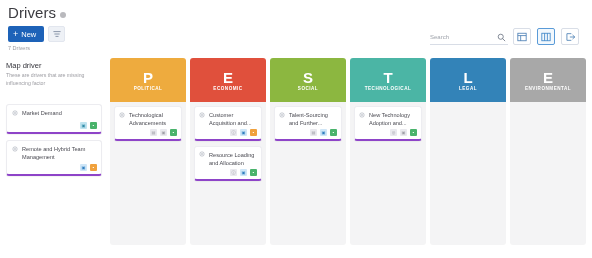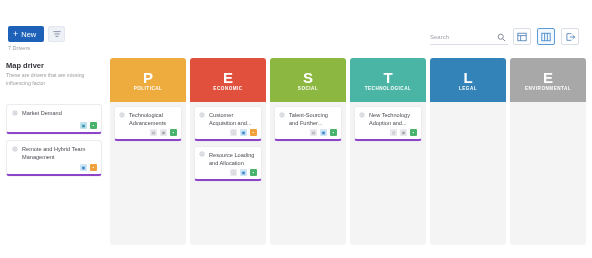--- a/index.html
+++ b/index.html
@@ -48,21 +48,21 @@
 
   .view-btns { position: absolute; left: 513px; top: 28px; display: flex; gap: 6px; }
   .view-btn {
     width: 18px; height: 17px; border: 1px solid #d9dee7; border-radius: 2px;
     background: #fff; display: flex; align-items: center; justify-content: center; cursor: pointer;
   }
   .view-btn.active { border: 1px solid #5a9bd8; background: #f2f8fd; }
 
   
   .side-panel { position: absolute; left: 0; top: 58px; width: 106px; height: 200px; background: #fff; }
-  .side-title { position: absolute; left: 6px; top: 3px; font-size: 7.5px; font-weight: bold; color: #33333a; }
+  .side-title { position: absolute; left: 6px; top: 3px; font-size: 7.5px; font-weight: normal; color: #33333a; }
   .side-desc { position: absolute; left: 6px; top: 14px; width: 94px; font-size: 5.2px; line-height: 1.45; color: #9c9ca2; }
 
   .unmapped-card {
     position: absolute; left: 6px; width: 96px; background: #fff;
     border: 1px solid #ececf0; border-bottom: 2px solid #8e44c8; border-radius: 3px;
     box-shadow: 0 1px 1px rgba(0,0,0,.05);
   }
   .unmapped-card.c1 { top: 46px; height: 30px; }
   .unmapped-card.c2 { top: 82px; height: 36px; }
 
@@ -105,20 +105,24 @@
   }
   .dcard .card-head { padding: 4px 4px 0 4px; }
   .dcard .card-text { width: 52px; }
 </style>
 </head>
 <body>
 
 <div class="app">
 
   <div class="header">
+    <div class="page-title-row">
+      <span class="page-title">Drivers</span>
+      <span class="title-help"></span>
+    </div>
 
     <button class="btn-new">
       <span class="plus">+</span>
       <span>New</span>
     </button>
 
     <div class="btn-filter">
       <svg width="8" height="8" viewBox="0 0 10 10">
         <path d="M1 2h8M2.2 5h5.6M3.6 8h2.8" stroke="#7d8ba0" stroke-width="1.1" stroke-linecap="round" fill="none"></path>
       </svg>

